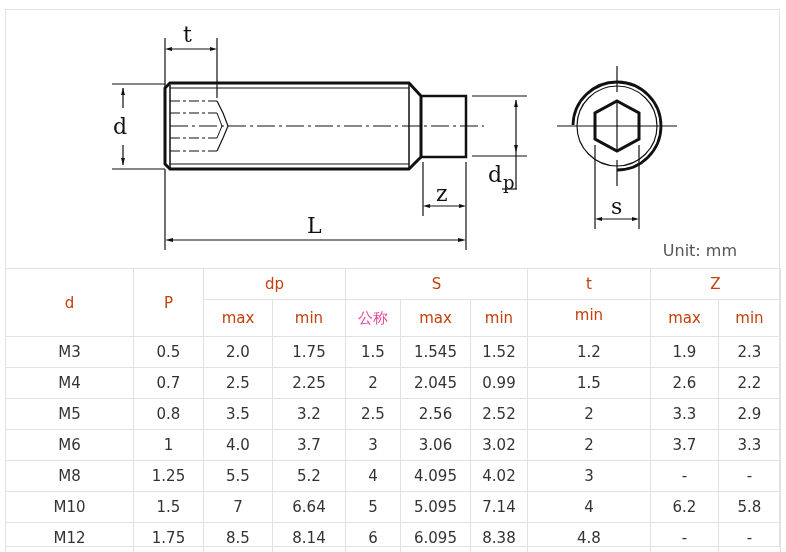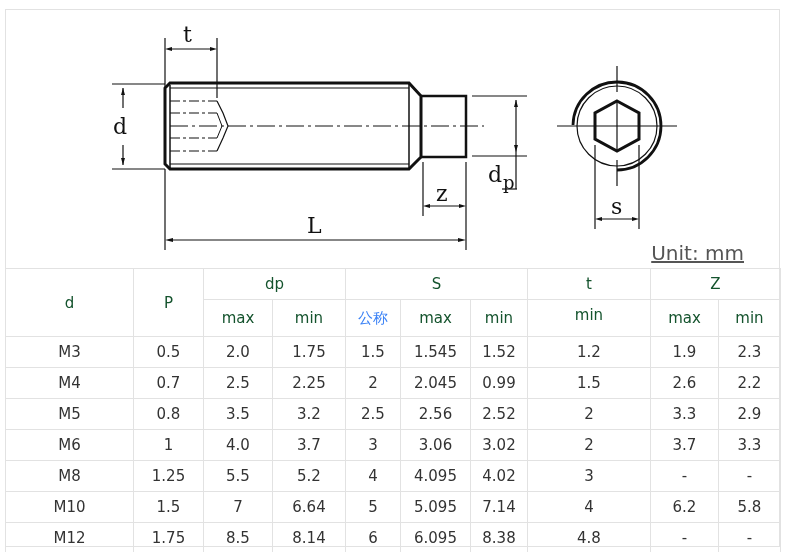--- a/index.html
+++ b/index.html
@@ -1,27 +1,27 @@
 <!DOCTYPE html>
 <html><head>
   <meta charset="utf-8">
   <style>
     html, body { margin: 0; padding: 0; background: #ffffff; }
     body { width: 786px; height: 552px; position: relative; overflow: hidden;
            font-family: "DejaVu Sans", "Liberation Sans", sans-serif; }
     .frame { position: absolute; left: 5px; top: 9px; width: 775px; height: 538px;
              border: 1px solid #e2e2e2; box-sizing: border-box; }
     .drawing { position: absolute; left: 0; top: 0; width: 786px; height: 268px; }
-    .unit { position: absolute; right: 42px; top: 241px; font-size: 20px; color: #555;
-            font-family: "DejaVu Sans", sans-serif; text-decoration: underline; }
+    .unit { position: absolute; right: 49px; top: 241px; font-size: 16px; color: #555;
+            font-family: "DejaVu Sans", sans-serif; }
     table.spec { position: absolute; left: 5px; top: 268px; border-collapse: collapse;
                  table-layout: fixed; font-size: 15px; color: #333; }
     table.spec td { border: 1px solid #e2e2e2; text-align: center; vertical-align: middle;
                     height: 30px; padding: 0; }
-    table.spec td.h { color: #14532d; }
+    table.spec td.h { color: #c2410c; }
     table.spec td.tmin { vertical-align: top; padding-top: 6px; }
     .lbl { font-family: "DejaVu Serif", "Liberation Serif", serif; font-size: 22px; fill: #111; }
   </style>
 </head>
 <body>
 
 <div class="frame"></div>
 
 <svg class="drawing" width="786" height="268" viewBox="0 0 786 268">
   <g stroke="#111" fill="none">
@@ -136,21 +136,21 @@
       <td class="h" rowspan="2">d</td>
       <td class="h" rowspan="2">P</td>
       <td class="h" colspan="2">dp</td>
       <td class="h" colspan="3">S</td>
       <td class="h">t</td>
       <td class="h" colspan="2">Z</td>
     </tr>
     <tr>
       <td class="h">max</td>
       <td class="h">min</td>
-      <td class="h" style="color:#3b82f6">公称</td>
+      <td class="h" style="color:#ec4899">公称</td>
       <td class="h">max</td>
       <td class="h">min</td>
       <td class="h tmin" style="border-top-color:#fff">min</td>
       <td class="h">max</td>
       <td class="h">min</td>
     </tr>
     <tr>
       <td>M3</td>
       <td>0.5</td>
       <td>2.0</td>

